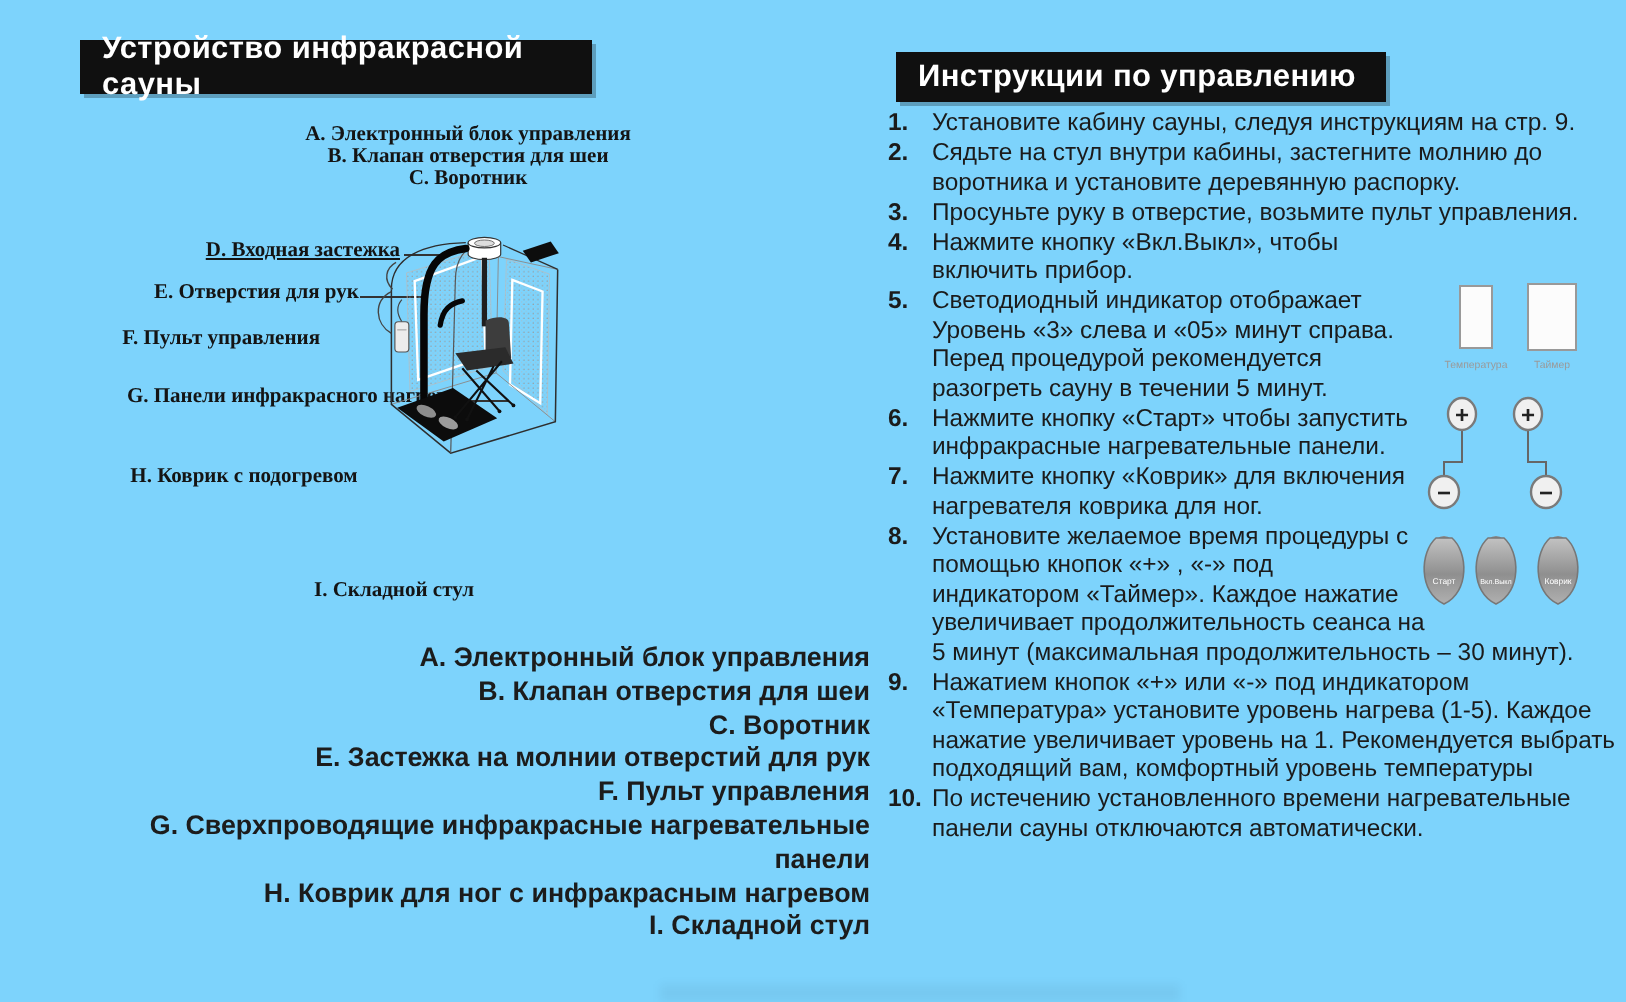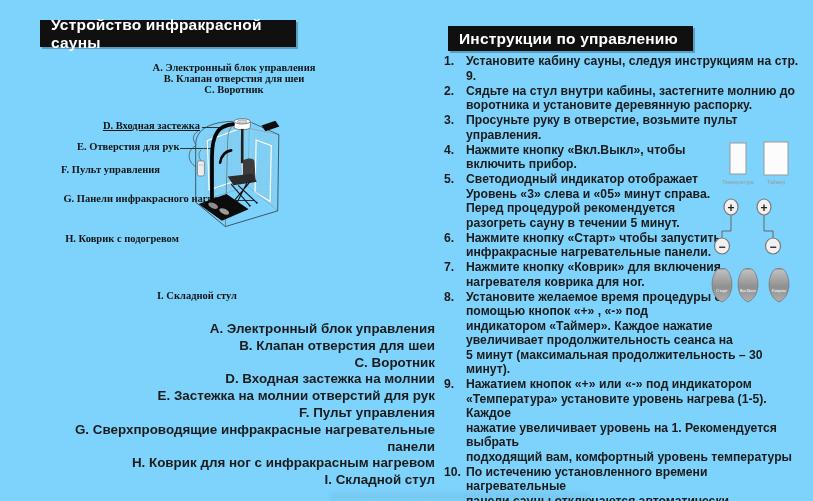--- a/index.html
+++ b/index.html
@@ -10,21 +10,21 @@
     display:flex;align-items:center;padding-left:11px;box-sizing:border-box;
     letter-spacing:.2px;box-shadow:2px 2px 0 rgba(0,0,0,.25);}
   .callout{font-family:"Liberation Serif",serif;font-weight:bold;font-size:10.5px;
     color:#141414;line-height:10.8px;white-space:nowrap;}
   .leader{height:1px;background:#333;}
   .legend{left:25px;top:321px;width:410px;font-size:13.4px;font-weight:bold;
     color:#1c1c1c;line-height:16.8px;text-align:right;}
   .instr-wrap{left:444px;top:54px;width:366px;color:#1b1b1b;}
   .instr{display:flex;margin-bottom:0.5px;}
   .instr .n{width:22px;flex:0 0 22px;font-weight:bold;font-size:12.2px;line-height:14.5px;}
-  .instr .t{flex:1;font-weight:bold;font-size:12.2px;line-height:14.5px;white-space:pre-line;}
+  .instr .t{flex:1;font-weight:normal;font-size:12.2px;line-height:14.5px;white-space:pre-line;}
   svg text{font-family:"Liberation Sans",sans-serif;}
   .smudge{background:rgba(0,0,0,0.045);filter:blur(2px);}
 </style>
 </head>
 <body>
 
 <div id="page">
 
   <div class="abs section-title" style="left:40px;top:20px;width:256px;height:27px;">
     <span>Устройство инфракрасной сауны</span>
@@ -103,21 +103,20 @@
         <rect x="210" y="168" width="12" height="26" rx="3" fill="#ececec" stroke="#555" stroke-width="1"></rect>
         <line x1="212" y1="175" x2="220" y2="175" stroke="#999" stroke-width="0.8"></line>
       </g>
     </g>
   </svg>
 
   <div class="abs legend">
     <div>A. Электронный блок управления</div>
     <div>B. Клапан отверстия для шеи</div>
     <div>C. Воротник</div>
-    <div>D. Входная застежка на молнии</div>
     <div>E. Застежка на молнии отверстий для рук</div>
     <div>F. Пульт управления</div>
     <div>G. Сверхпроводящие инфракрасные нагревательные панели</div>
     <div>H. Коврик для ног с инфракрасным нагревом</div>
     <div>I. Складной стул</div>
   </div>
 
   <div class="abs section-title" style="left:448px;top:26px;width:245px;height:25px;">
     <span>Инструкции по управлению</span>
   </div>

